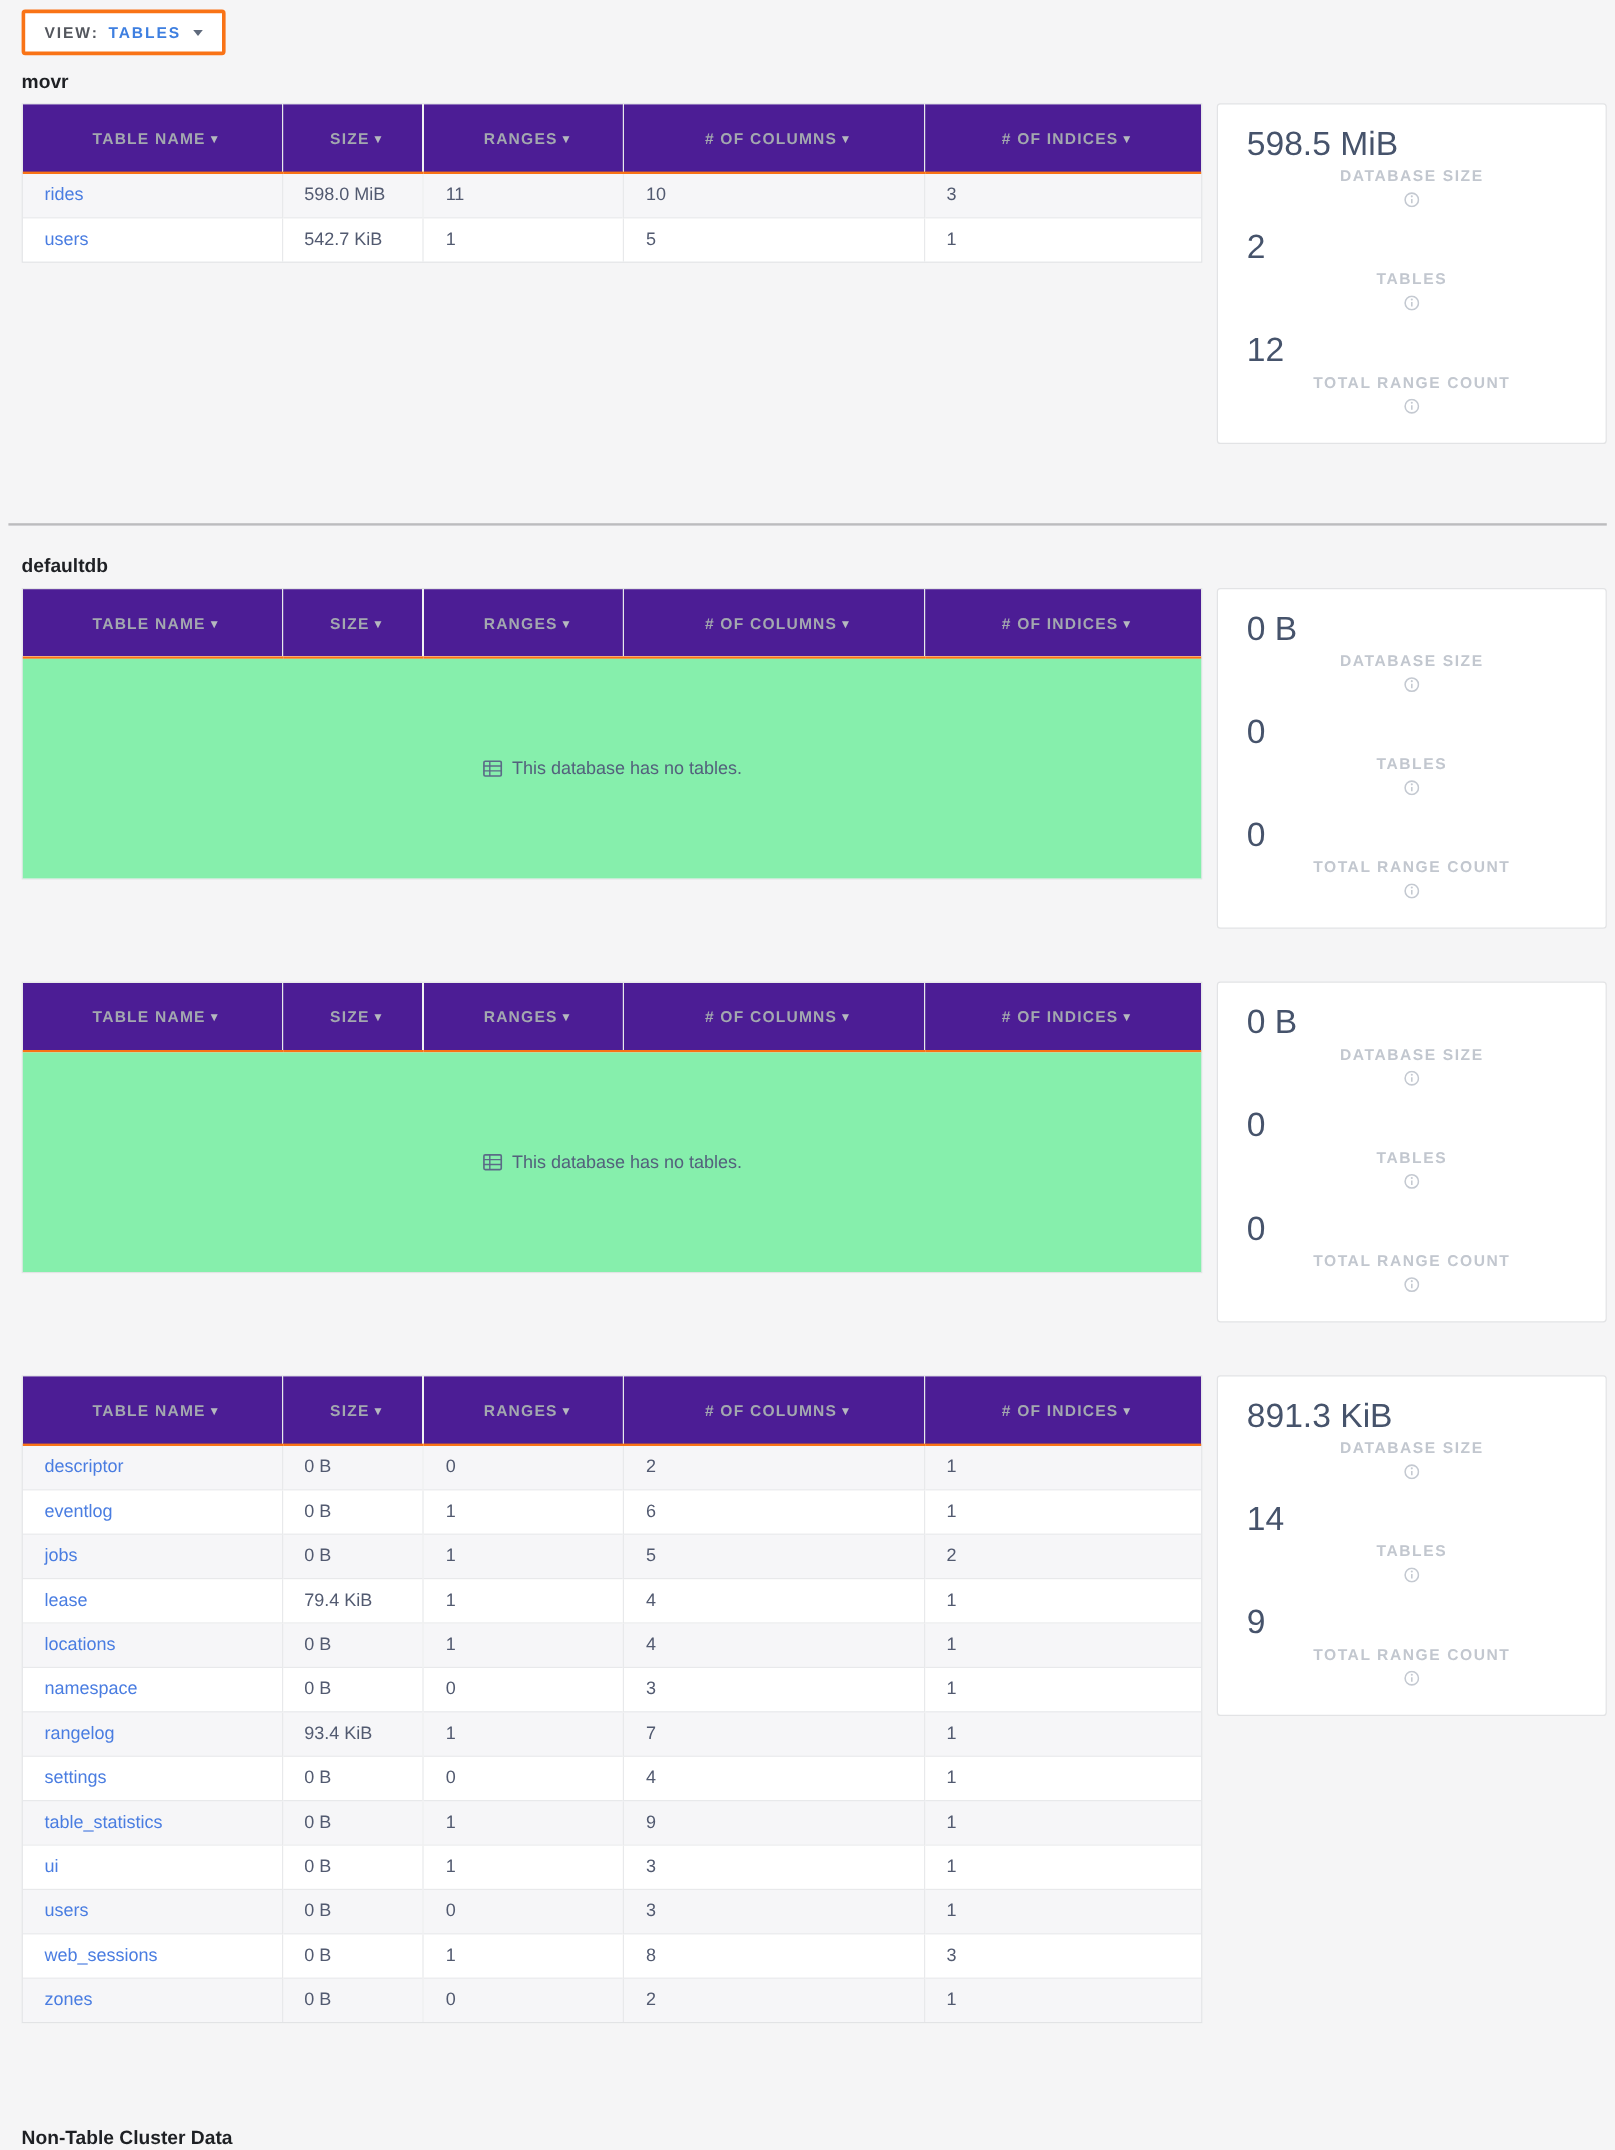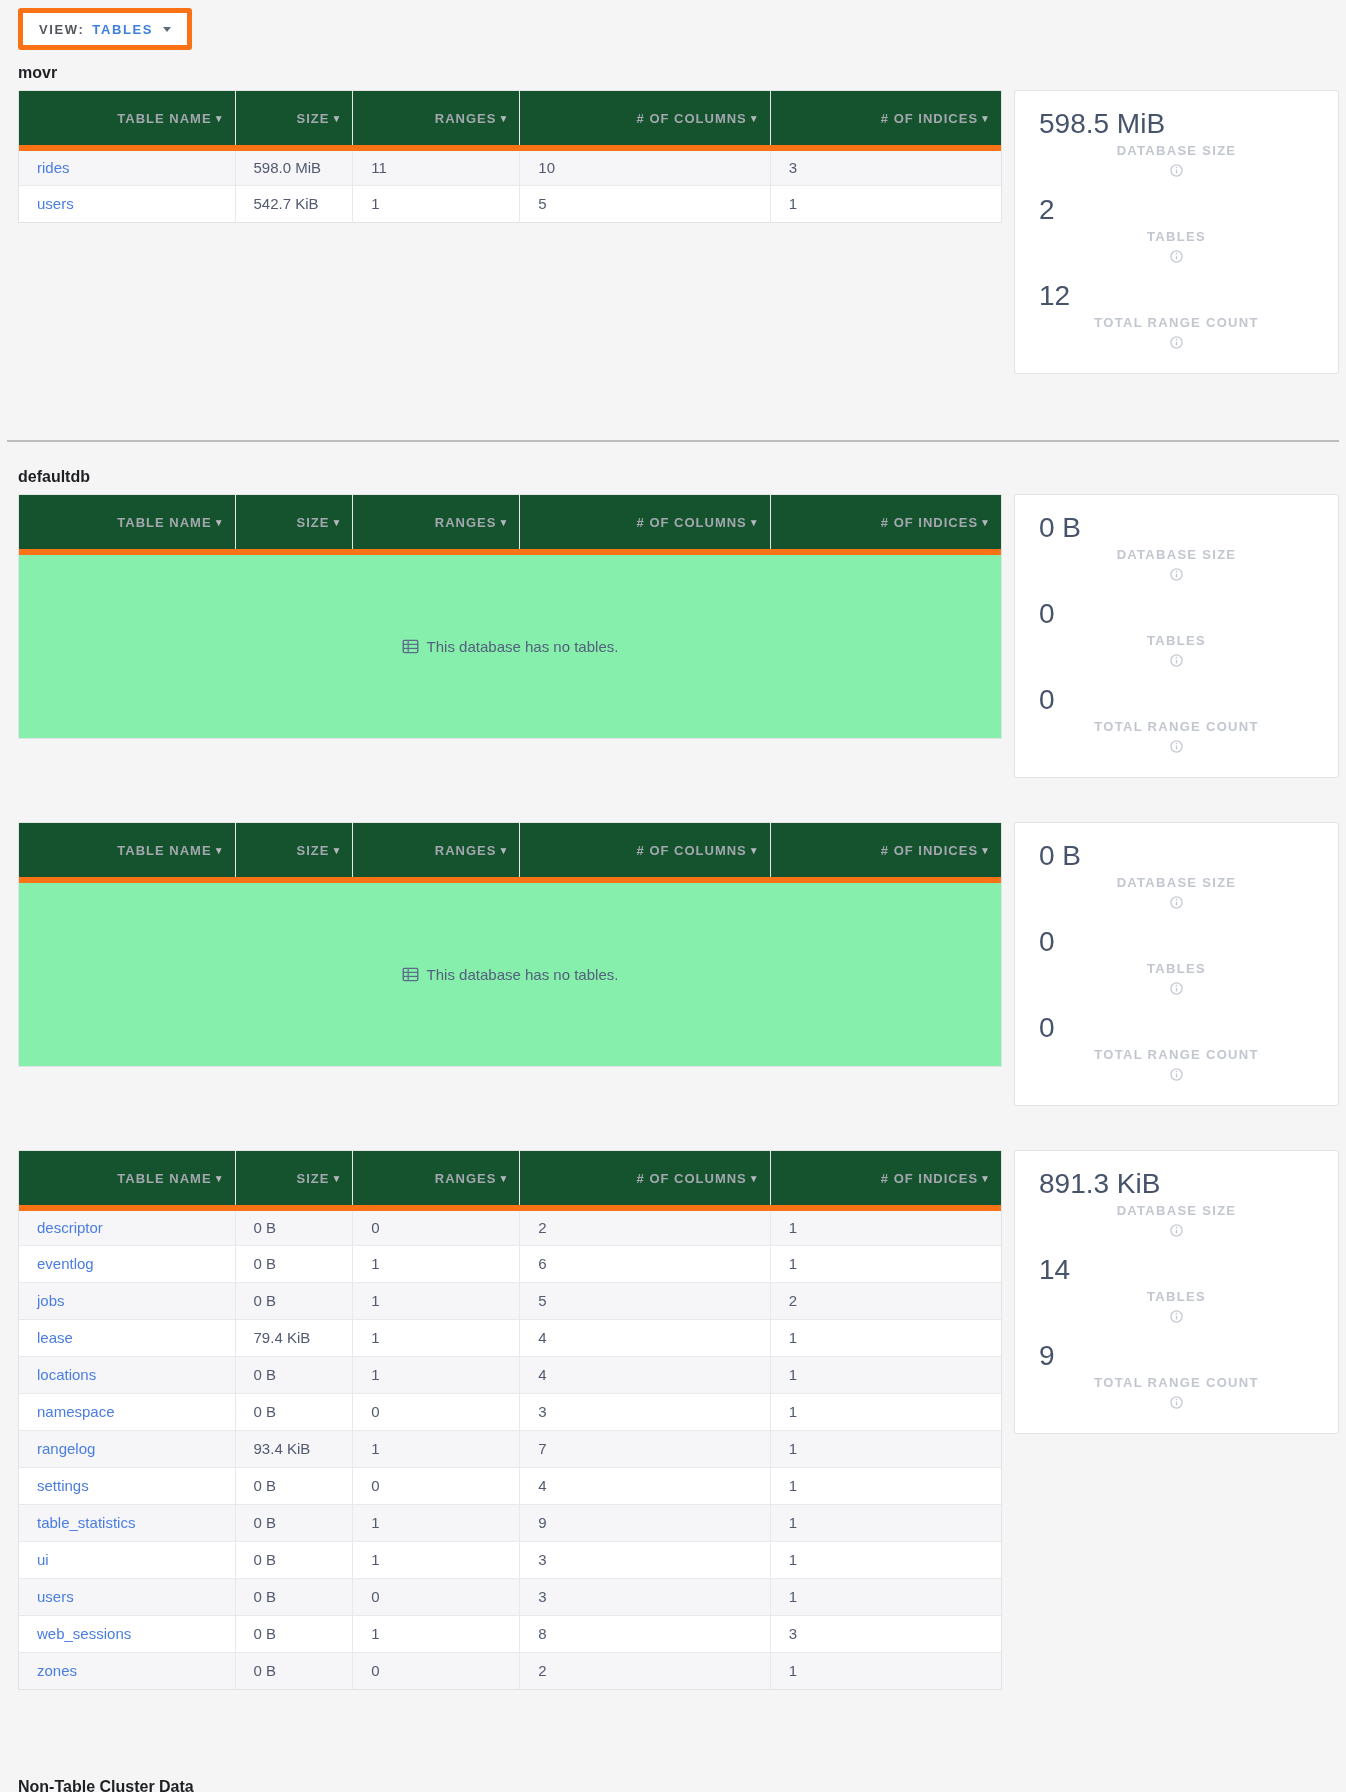--- a/index.html
+++ b/index.html
@@ -8,21 +8,21 @@
     width:1346px; min-height:1792px;
     background:#f5f5f6;
     font-family:"Liberation Sans", sans-serif;
     color:#525a70;
   }
   .page { padding:8px 7px 24px 18px; }
 
   
   .view-btn {
     display:inline-flex; align-items:center; gap:8px;
-    background:#fff; border:5px solid #f97316; border-radius:3px;
+    background:#fff; border:3px solid #f97316; border-radius:3px;
     padding:9px 16px 8px 16px; cursor:pointer;
     font-size:13px; letter-spacing:1.6px; font-weight:bold;text-align:right;
   }
   .view-btn .view-label { color:#54575e; }
   .view-btn .view-value { color:#3e7fe0; }
   .caret-down {
     width:0; height:0; display:inline-block; margin-left:2px;
     border-left:4px solid transparent; border-right:4px solid transparent;
     border-top:5px solid #5f6a7c;
   }
@@ -44,25 +44,25 @@
 
   
   .table-wrap { flex:1 1 auto; background:#fff; border:1px solid #e2e3e5; }
   table { width:100%; border-collapse:collapse; table-layout:fixed; }
   col.c-name    { width:22%; }
   col.c-size    { width:12%; }
   col.c-ranges  { width:17%; }
   col.c-cols    { width:25.5%; }
   col.c-idx     { width:23.5%; }
   th {
-    background:#14532d; text-align:right;
+    background:#4c1d95; text-align:center;
     padding:0 10px 0 18px; height:57px;
     font-size:13px; font-weight:bold; letter-spacing:1px;
     color:#a3a8af; white-space:nowrap; overflow:hidden;
-    border-right:1px solid #e8e9eb; border-bottom:6px solid #f97316;
+    border-right:1px solid #e8e9eb; border-bottom:2px solid #f97316;
     cursor:pointer;
   }
   th:last-child { border-right:none; }
   .sort-caret { color:#b5b9bf; font-size:10px; margin-left:2px; vertical-align:1px; }
   td {
     padding:0 10px 0 18px; height:37px;
     font-size:15px; color:#525a70;
     border-right:1px solid #e8e9eb; border-top:1px solid #e8e9eb;
     white-space:nowrap; overflow:hidden;
   }

